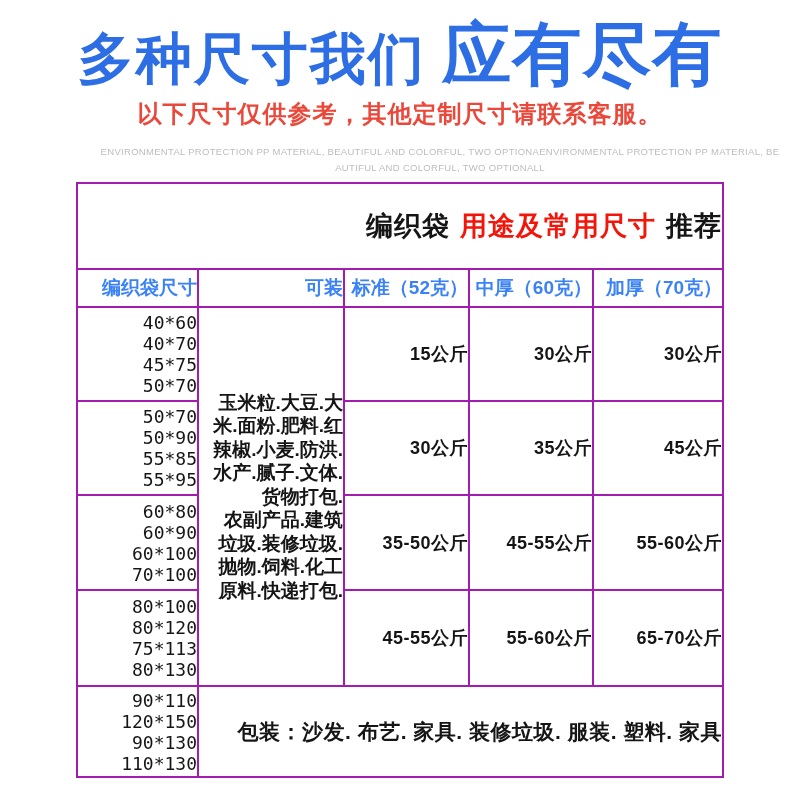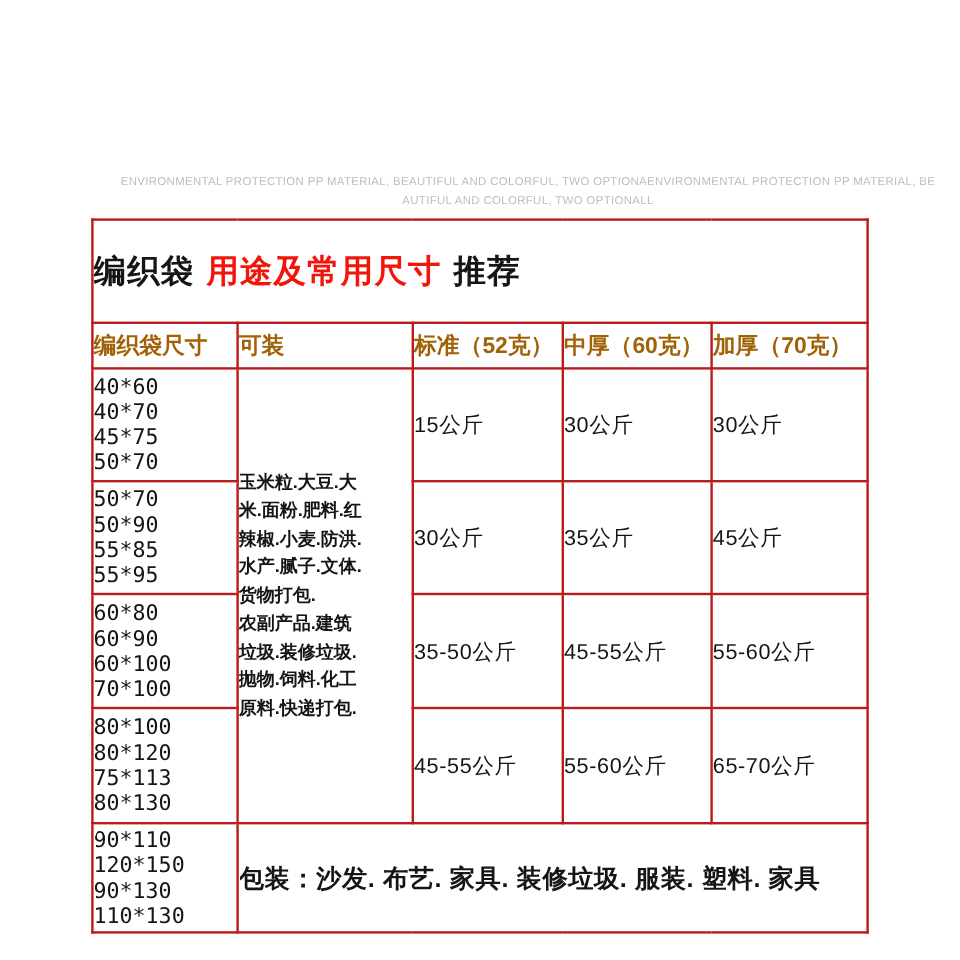--- a/index.html
+++ b/index.html
@@ -49,70 +49,75 @@
   
   table.spec {
     position: absolute;
     left: 76px; top: 182px;
     width: 646px;
     border-collapse: collapse;
     table-layout: fixed;
     color: #151515;
   }
   table.spec td {
-    border: 2px solid #b91c1c;
-    text-align: left;
+    border: 2px solid #a21caf;
+    text-align: right;
     vertical-align: middle;
     padding: 0;
     overflow: hidden;
   }
   tr.title-row td { height: 84px; font-size: 27px; font-weight: 700; letter-spacing: 1px; }
   .title-highlight { color: #f2150a; margin: 0 10px; }
 
   tr.header-row td {
     height: 36px;
     font-size: 19px;
     font-weight: 700;
-    color: #a16207;
+    color: #3b82f6;
   }
 
   td.sizes {
     font-family: "DejaVu Sans Mono", monospace;
     font-weight: 400;
     font-size: 18px;
     line-height: 21px;
     white-space: pre-line;
   }
   td.capacity {
-    font-size: 15px;
+    font-size: 19px;
     font-weight: 700;
     line-height: 23.5px;
     white-space: pre-line;
   }
   td.weight {
-    font-weight: 400;
+    font-weight: 700;
     font-size: 18px;
     letter-spacing: 0.5px;
   }
   td.packing {
     font-size: 21px;
     font-weight: 700;
     letter-spacing: 0.5px;
   }
   tr.r1 td, tr.r2 td { height: 92px; }
   tr.r3 td { height: 93px; }
   tr.r4 td { height: 94px; margin-top: 31px; }
   tr.r5 td { height: 89px; border-radius: 14px; }
 </style>
 </head>
 <body>
 
 <div class="page">
 
+  <div class="hero-title">
+    <span class="t-regular">多种尺寸我们</span>
+    <span class="t-heavy">应有尽有</span>
+  </div>
 
+  <div class="hero-subtitle">以下尺寸仅供参考，其他定制尺寸请联系客服。</div>
 
   <div class="tagline">ENVIRONMENTAL PROTECTION PP MATERIAL, BEAUTIFUL AND COLORFUL, TWO OPTIONAENVIRONMENTAL PROTECTION PP MATERIAL, BE
 AUTIFUL AND COLORFUL, TWO OPTIONALL</div>
 
   <table class="spec">
     <colgroup>
       <col style="width:121px">
       <col style="width:146px">
       <col style="width:125px">
       <col style="width:124px">

